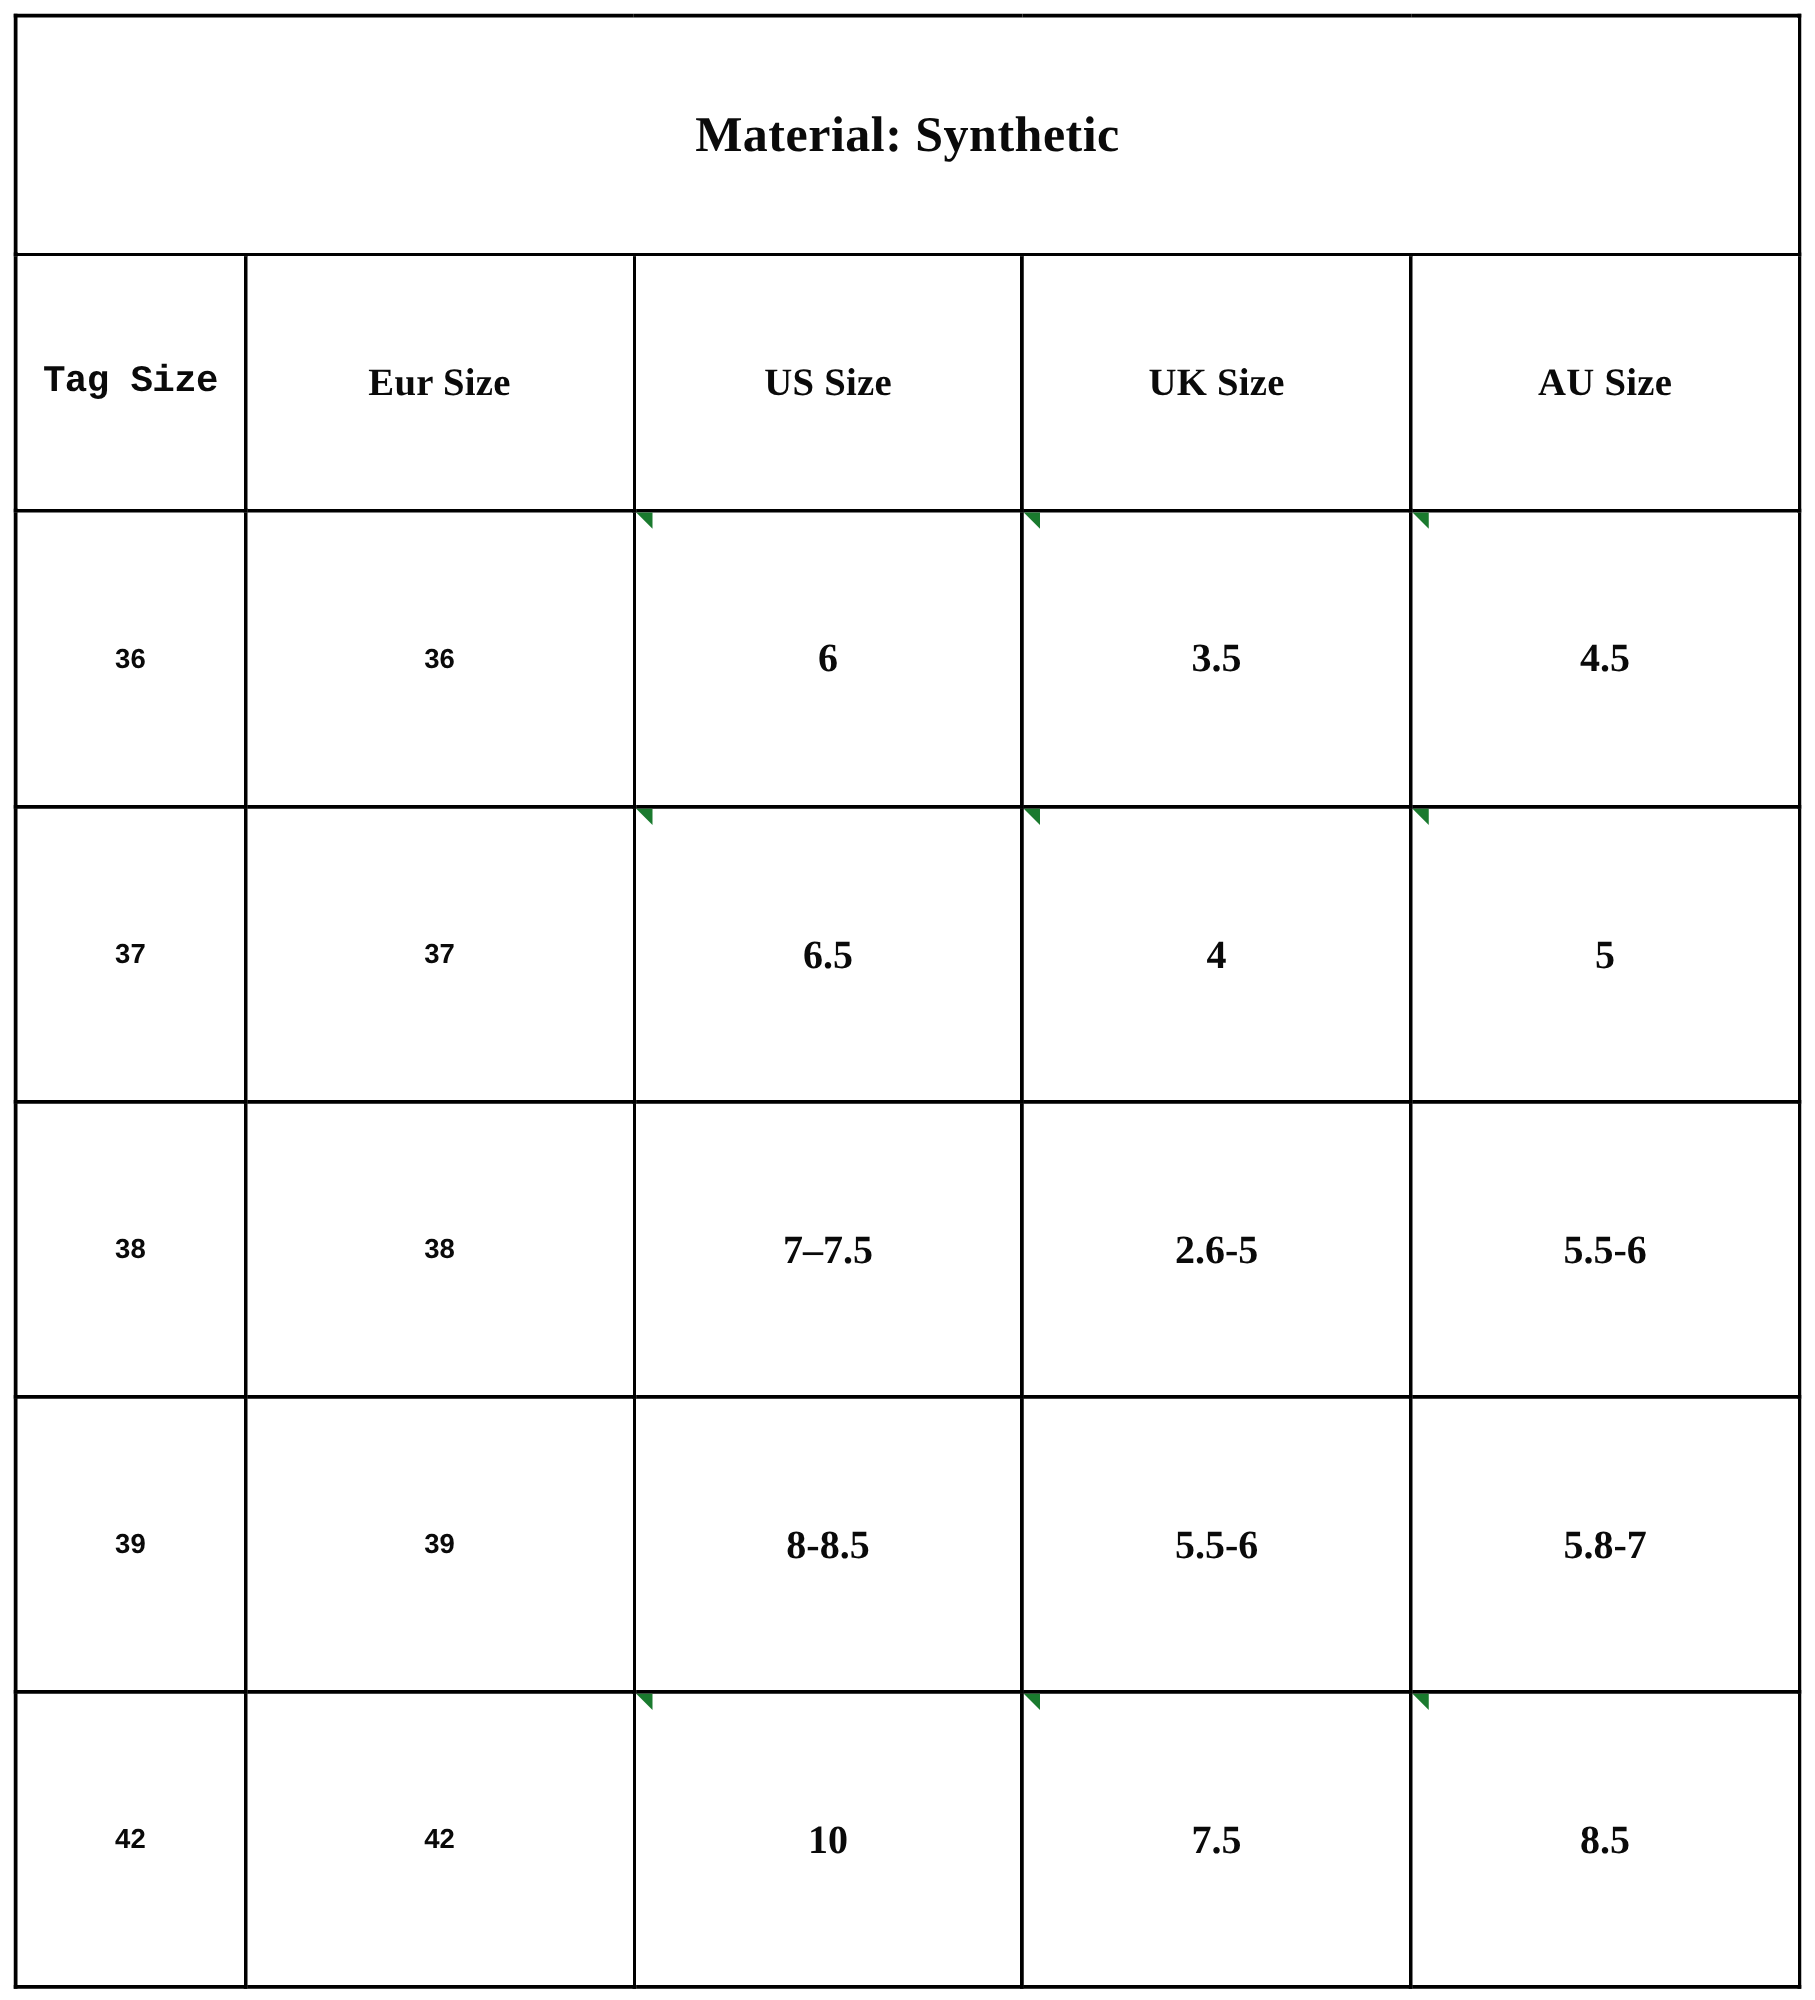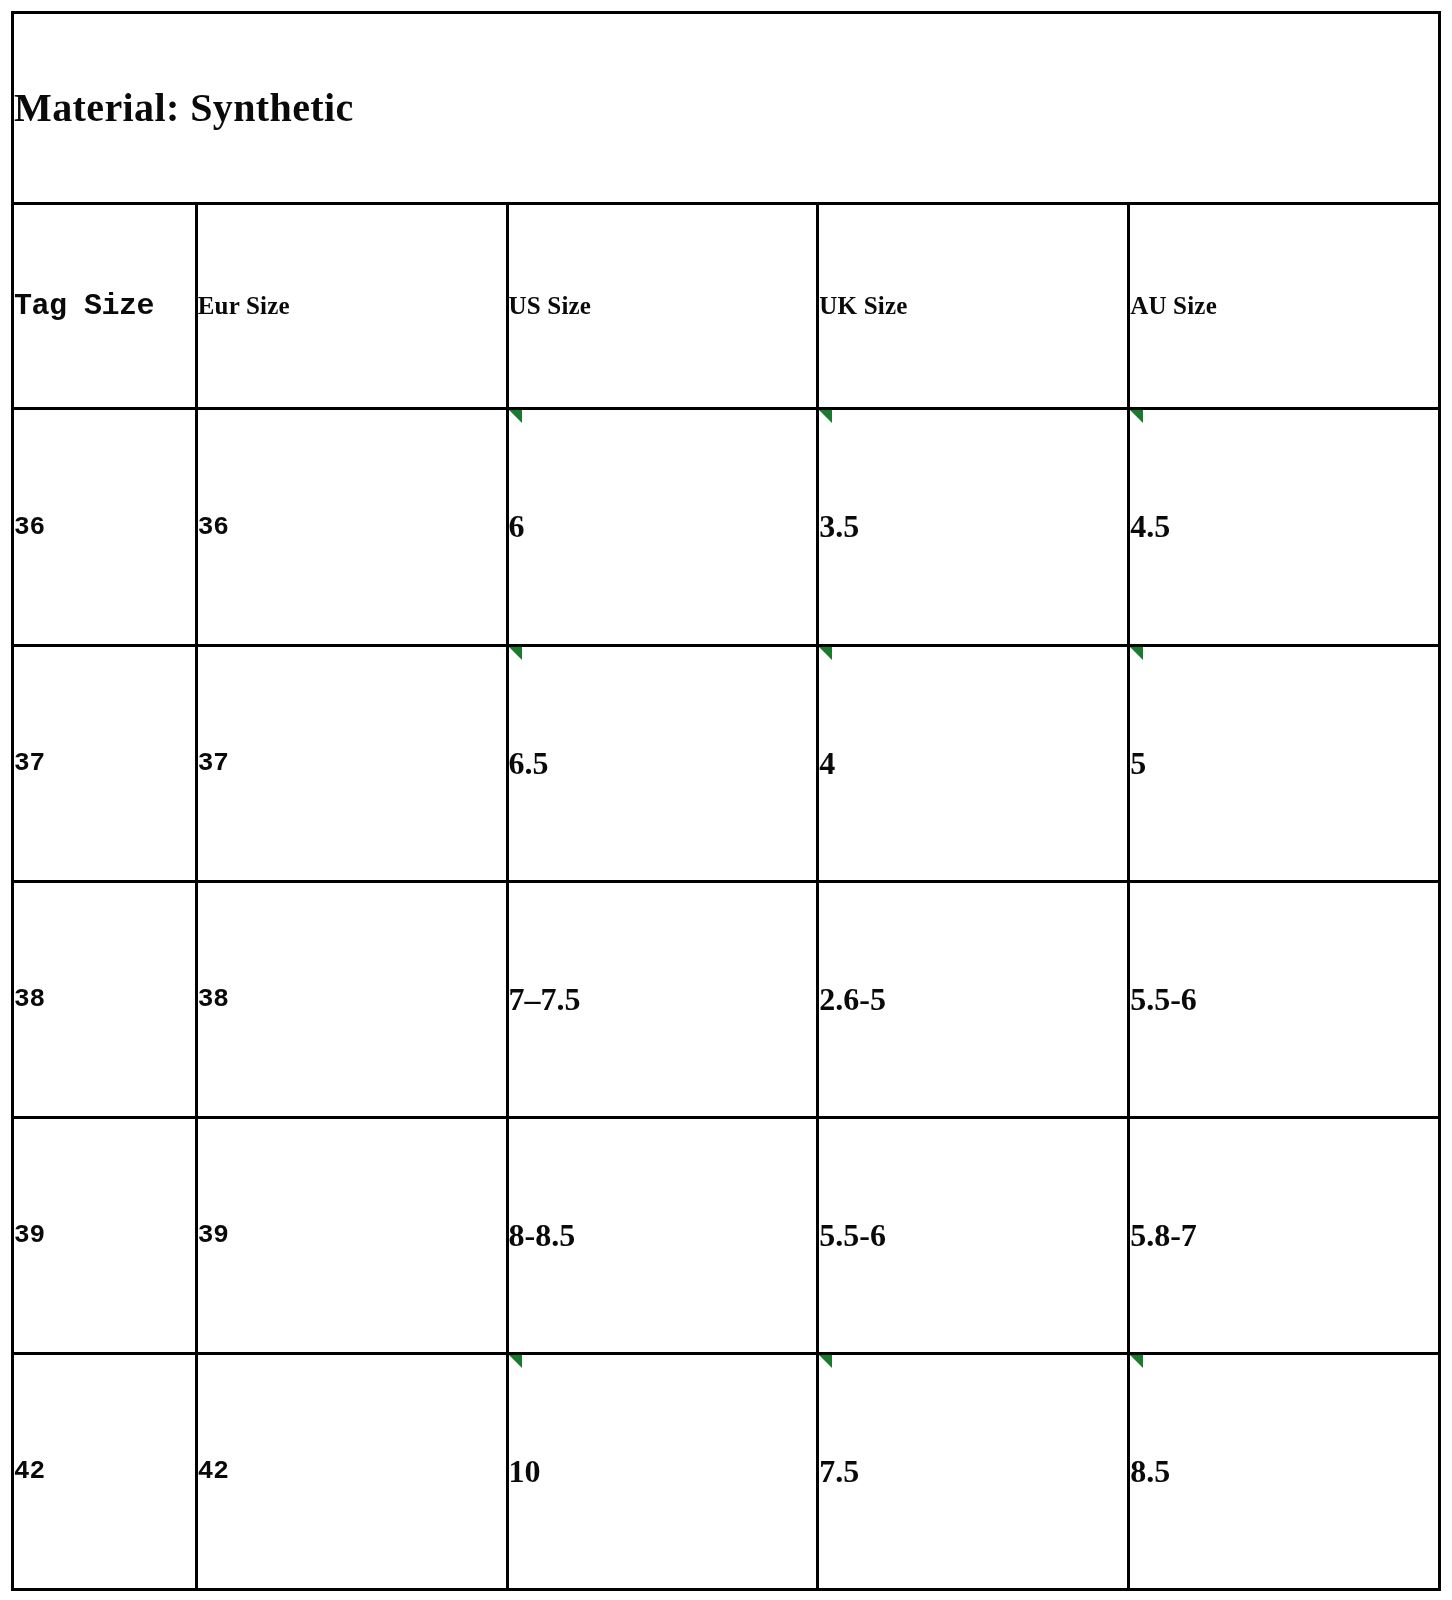--- a/index.html
+++ b/index.html
@@ -30,60 +30,61 @@
     top: 11px;
     width: 1430px;
     height: 1580px;
     border-collapse: collapse;
     table-layout: fixed;
     background: #ffffff;
   }
 
   #size-chart td {
     border: 3px solid #000000;
+    text-align: center;
     vertical-align: middle;
     color: #0a0a0a;
     background: #ffffff;
     position: relative;
     padding: 0;
   }
 
   
   .title-cell {
     height: 128px;
     font-size: 40px;
     font-weight: bold;
     letter-spacing: 0.4px;
   }
 
   
   .head-cell {
     height: 138px;
-    font-size: 25px;
+    font-size: 31px;
     font-weight: bold;
     letter-spacing: 0.2px;
   }
 
   .head-cell.tag {
     font-size: 30px;
     font-family: Liberation Mono, monospace;
     letter-spacing: -0.5px;
   }
 
   
   .data-cell {
     height: 159px;
     font-size: 32px;
     font-weight: bold;
   }
 
   .data-cell.tagcol,
   .data-cell.eurcol {
-    font-family: Liberation Mono, monospace;
-    font-size: 26px;
+    font-family: Liberation Sans, sans-serif;
+    font-size: 22px;
   }
 
   
   .comment-marker {
     position: absolute;
     left: 0px;
     top: 0px;
     width: 13px;
     height: 13px;
     pointer-events: none;

